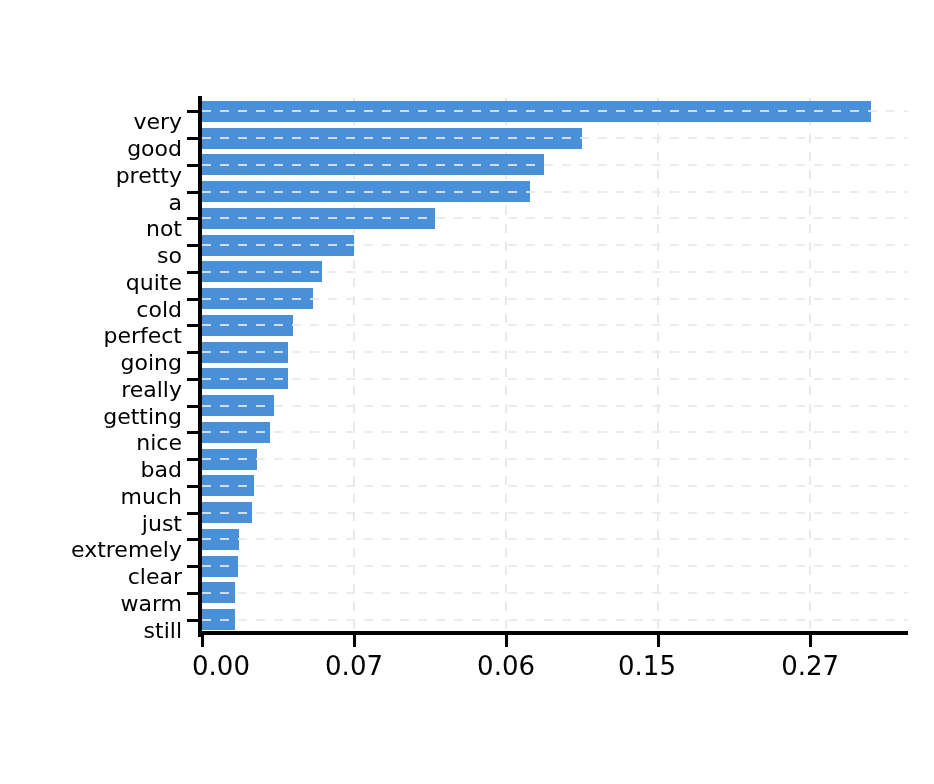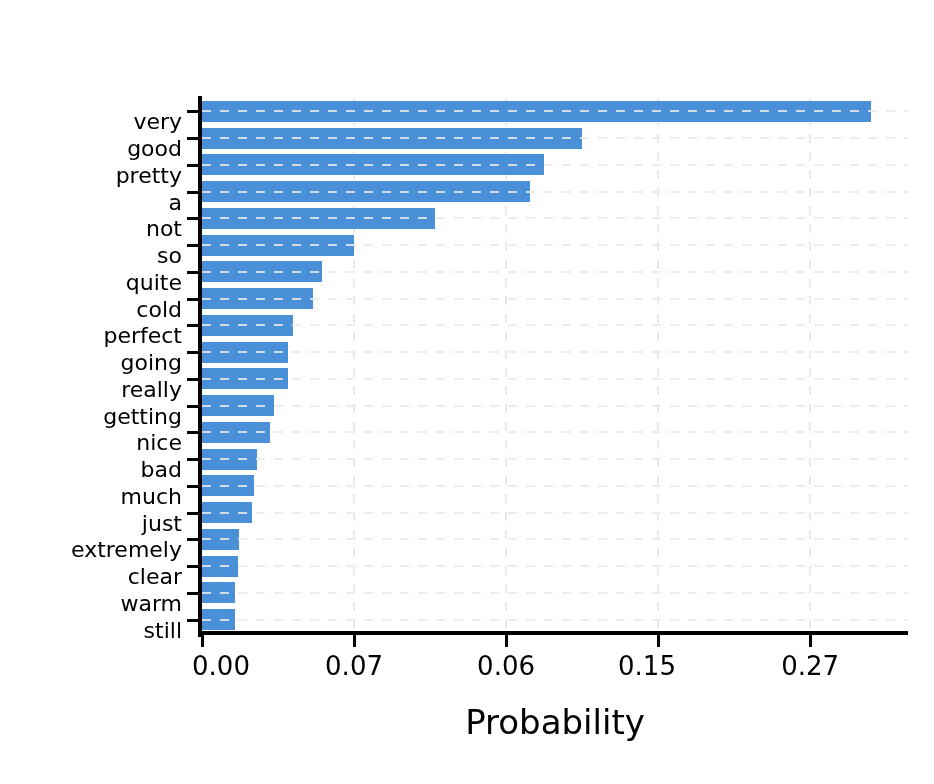--- a/index.html
+++ b/index.html
@@ -253,15 +253,14 @@
       <div class="xtick-mark" style="left: 809.096px;"></div>
     </div>
   <div id="xtick-labels">
       <div class="xtick-label" style="left: 202px; margin-left: 19px;">0.00</div>
       <div class="xtick-label" style="left: 354.024px;">0.07</div>
       <div class="xtick-label" style="left: 506.048px;">0.06</div>
       <div class="xtick-label" style="left: 647px;">0.15</div>
       <div class="xtick-label" style="left: 810.096px;">0.27</div>
     </div>
 
-  <div id="xaxis-label" style="width: 706px; left: 202px;">Probability</div>
 
 </div>
 
 </body></html>

